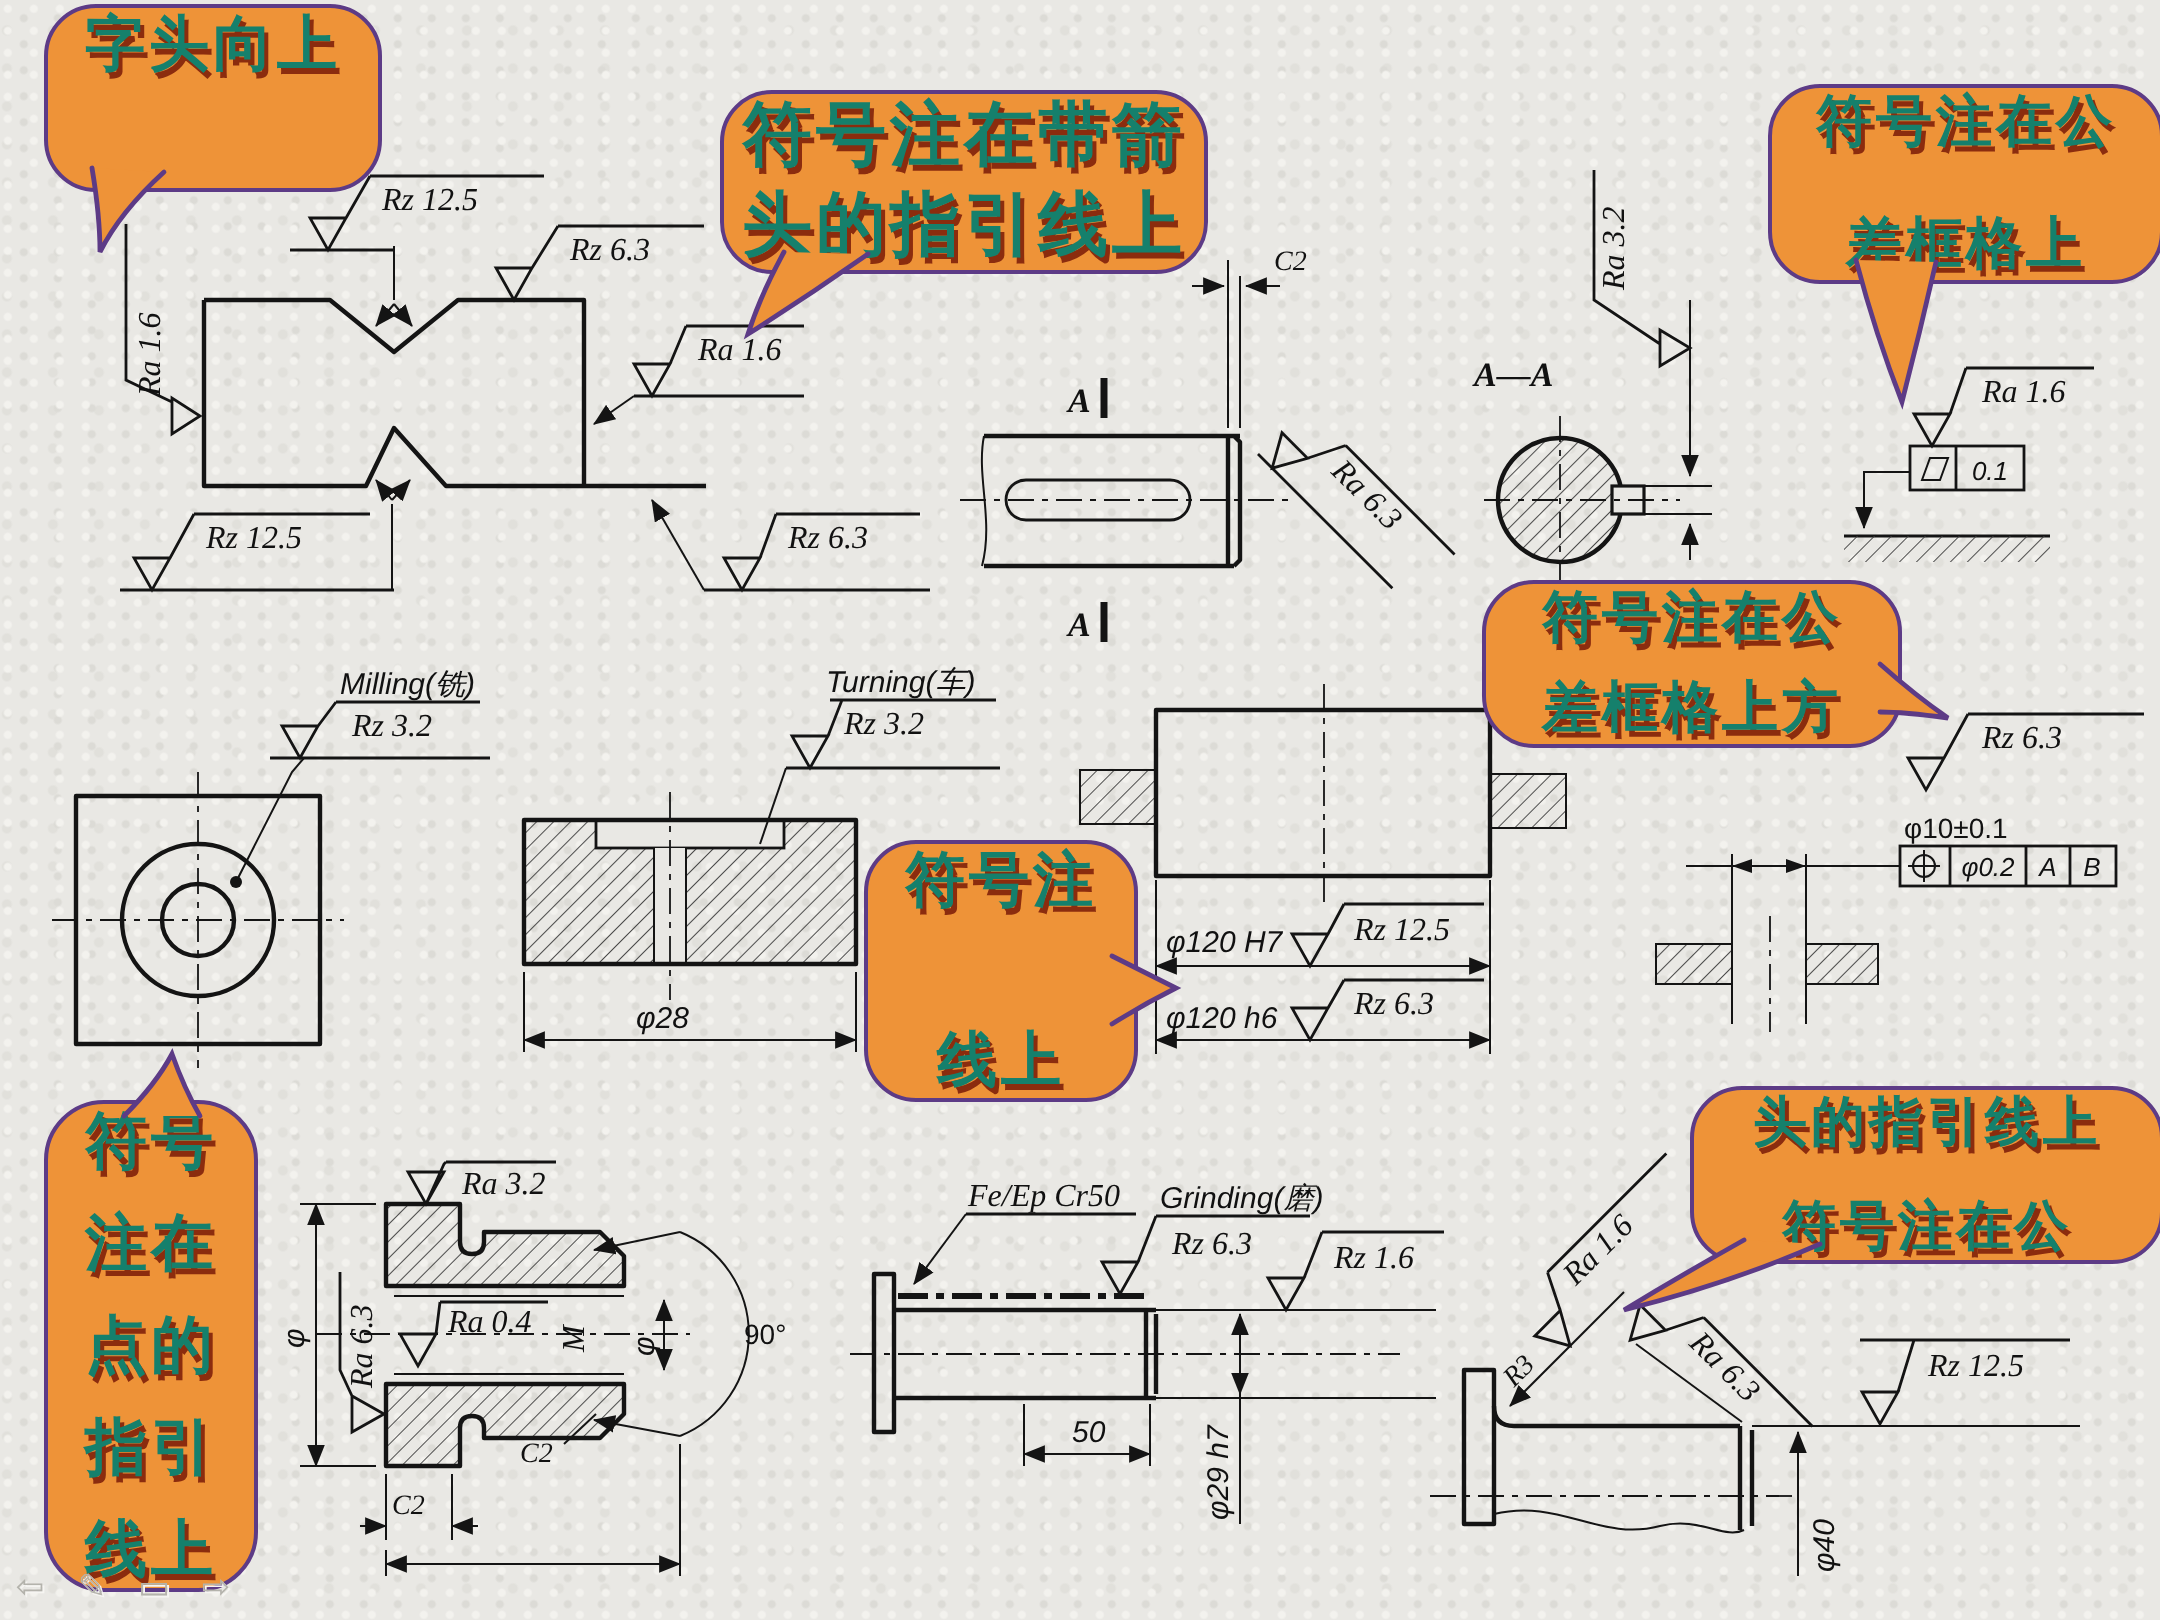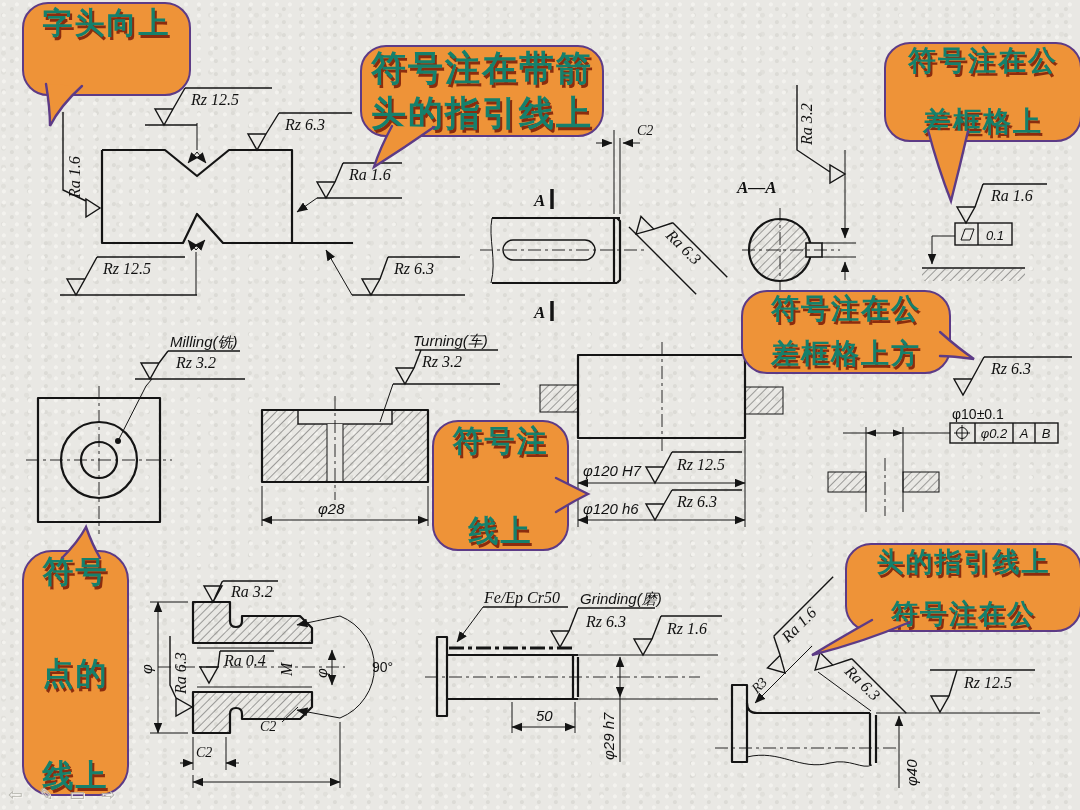--- a/index.html
+++ b/index.html
@@ -314,21 +314,23 @@
 <div class="callout" style="left:741px;top:290px;width:206px;height:80px;font-size:28px;">
   <span>符号注在公</span>
   <span>差框格上方</span>
 </div>
 <div class="callout" style="left:432px;top:420px;width:133px;height:127px;font-size:30px;gap:24px;">
   <span>符号注</span>
   <span>线上</span>
 </div>
 <div class="callout" style="left:22px;top:550px;width:103px;height:242px;font-size:31px;border-radius:30px;">
   <span>符号</span>
+  <span>注在</span>
   <span>点的</span>
+  <span>指引</span>
   <span>线上</span>
 </div>
 <div class="callout" style="left:845px;top:543px;width:233px;height:85px;font-size:27px;">
   <span>头的指引线上</span>
   <span>符号注在公</span>
 </div>
 
 <svg id="tails" width="1080" height="810" viewBox="0 0 1080 810">
   <path class="tailf" d="M46,84 Q50,108 50,126 Q60,106 82,86 Z"></path>
       <path class="taile" d="M46,84 Q50,108 50,126 Q60,106 82,86"></path>

